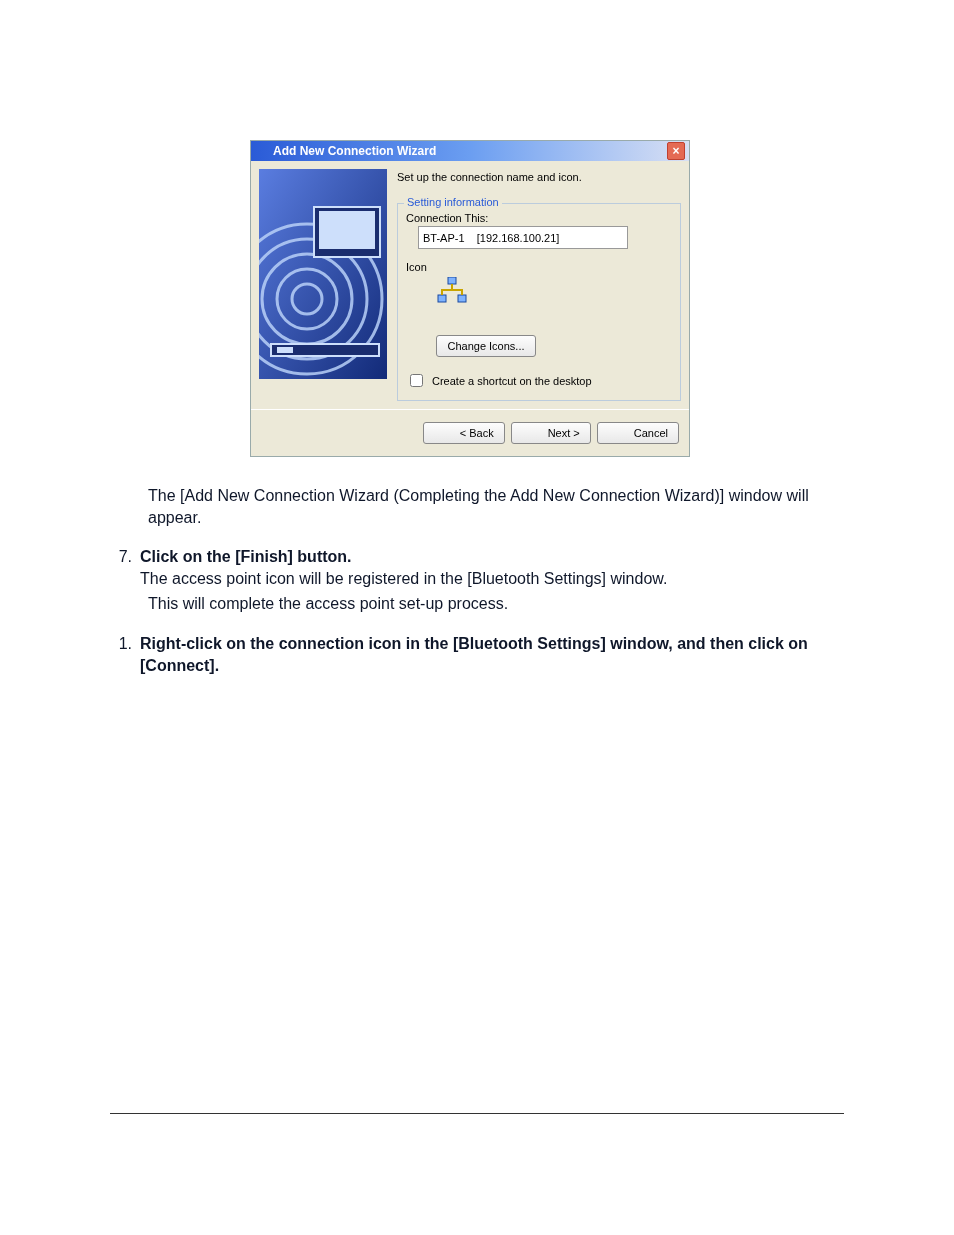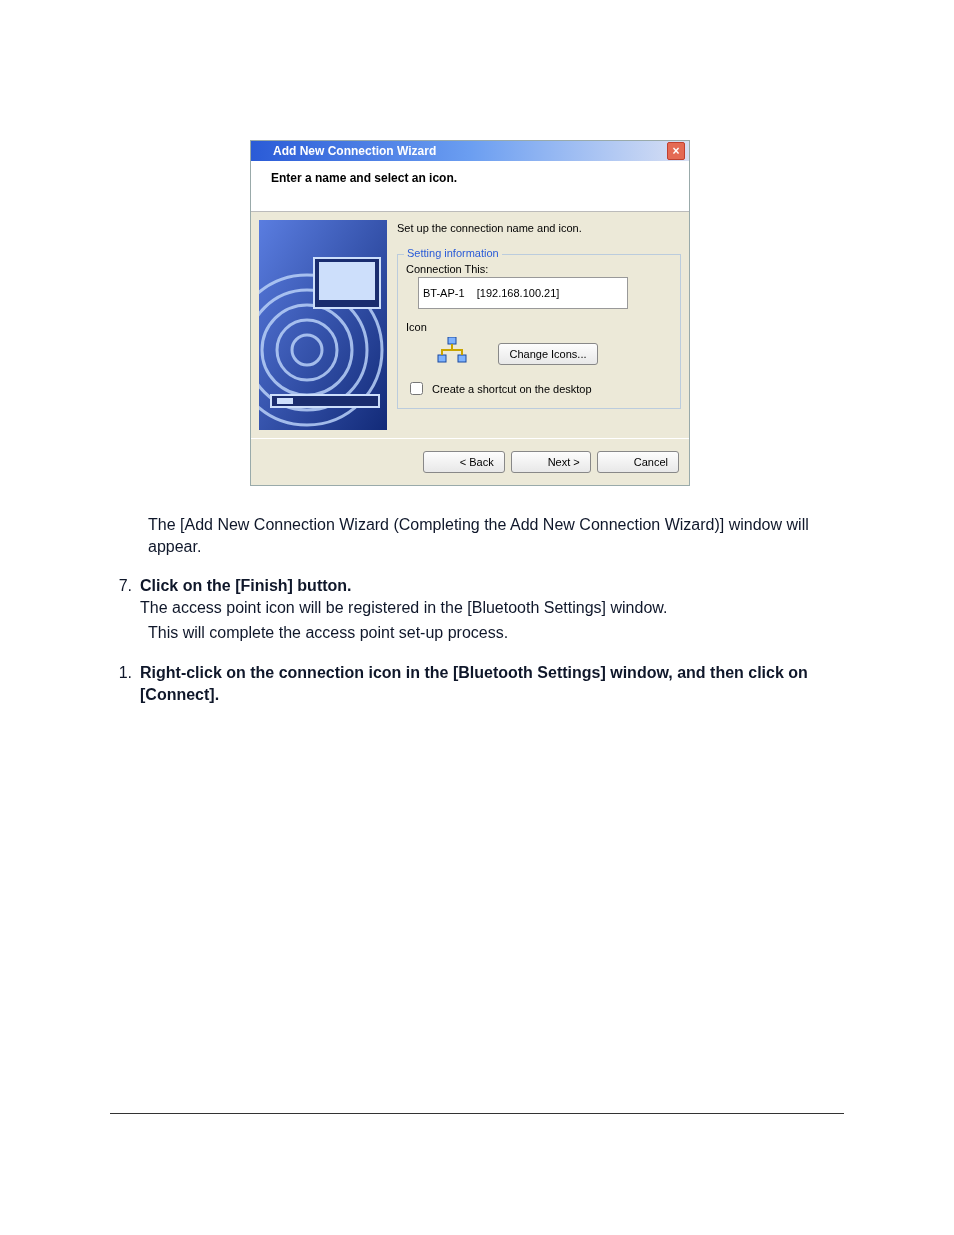--- a/index.html
+++ b/index.html
@@ -91,35 +91,36 @@
     color: #2a5bd7;
     font-size: 11px;
     padding: 0 3px;
   }
   .form-label {
     font-size: 11px;
     margin: 2px 0;
   }
   .text-input {
     width: 210px;
-    height: 32px;
+    height: 23px;
     border: 1px solid #999;
     background: #fff;
     font-size: 11px;
     padding: 2px 4px;
     margin-left: 12px;
     margin-bottom: 10px;
   }
   .icon-row {
     display: flex;
-    align-items: flex-end;
+    align-items: flex-start;
     gap: 30px;
     margin-left: 30px;
     margin-top: 4px;
     margin-bottom: 14px;
+    flex-direction: column;
   }
   .net-icon {
     width: 32px; height: 28px;
     position: relative;
   }
   .net-icon svg { width: 100%; height: 100%; }
   .xp-btn {
     background: linear-gradient(#fdfdfd, #e8e8e8);
     border: 1px solid #888;
     border-radius: 3px;
@@ -188,21 +189,20 @@
 </head>
 <body>
 
 <div class="page">
   <div class="dialog-wrap">
     <div class="dialog">
       <div class="titlebar">
         <span>Add New Connection Wizard</span>
         <div class="close-btn">×</div>
       </div>
-      <div class="header-panel">Enter a name and select an icon.</div>
       <div class="body-panel">
         <div class="side-art">
           <svg viewBox="0 0 128 210">
             <rect x="0" y="0" width="128" height="210" fill="url(#g1)"></rect>
             <defs>
               <linearGradient id="g1" x1="0" y1="0" x2="1" y2="1">
                 <stop offset="0" stop-color="#5a7de0"></stop>
                   <stop offset="1" stop-color="#122a78"></stop>
               </linearGradient>
             </defs>

